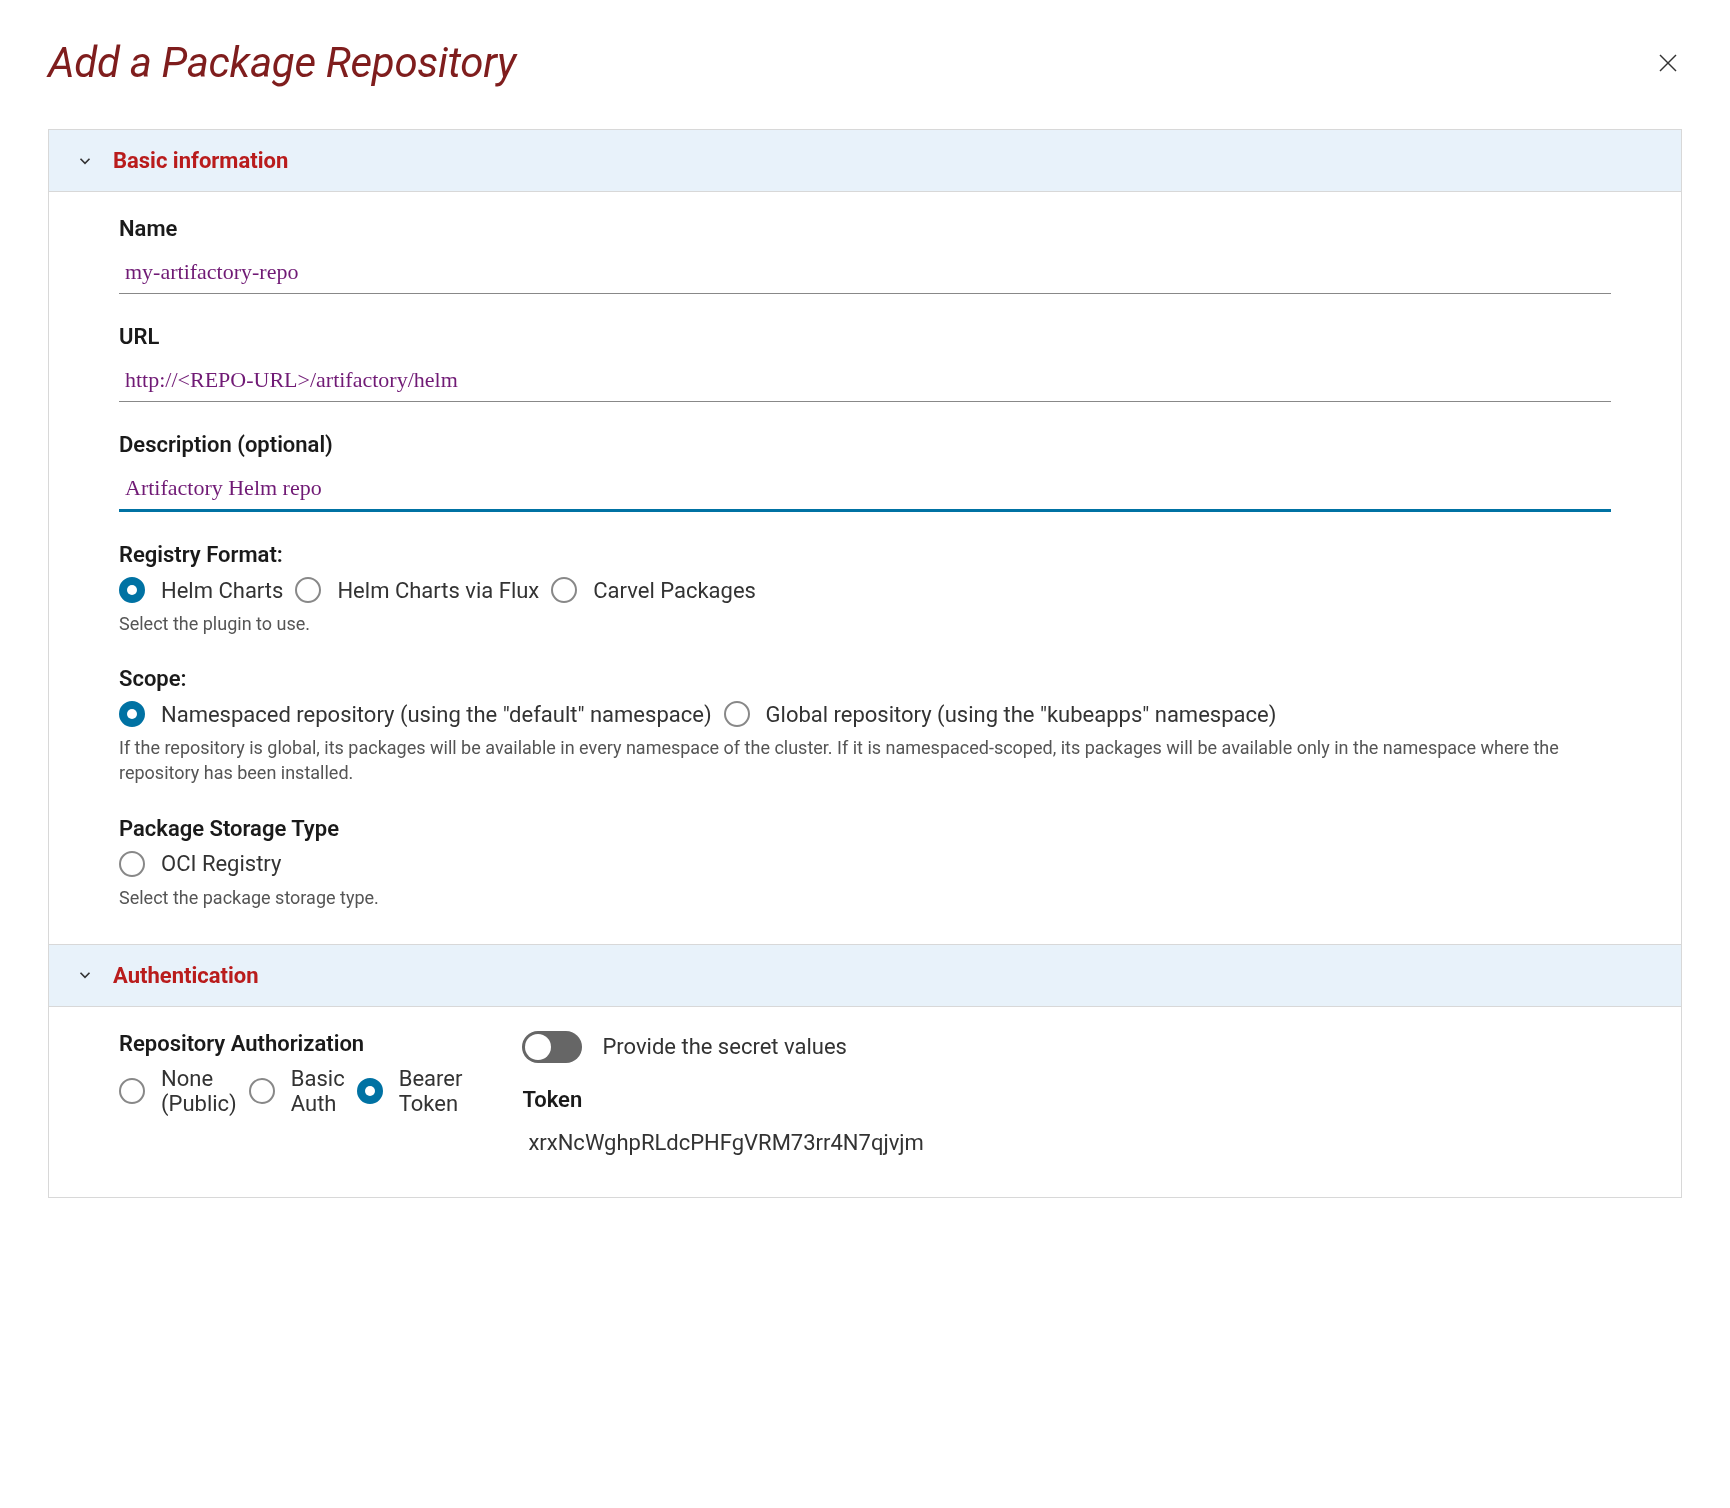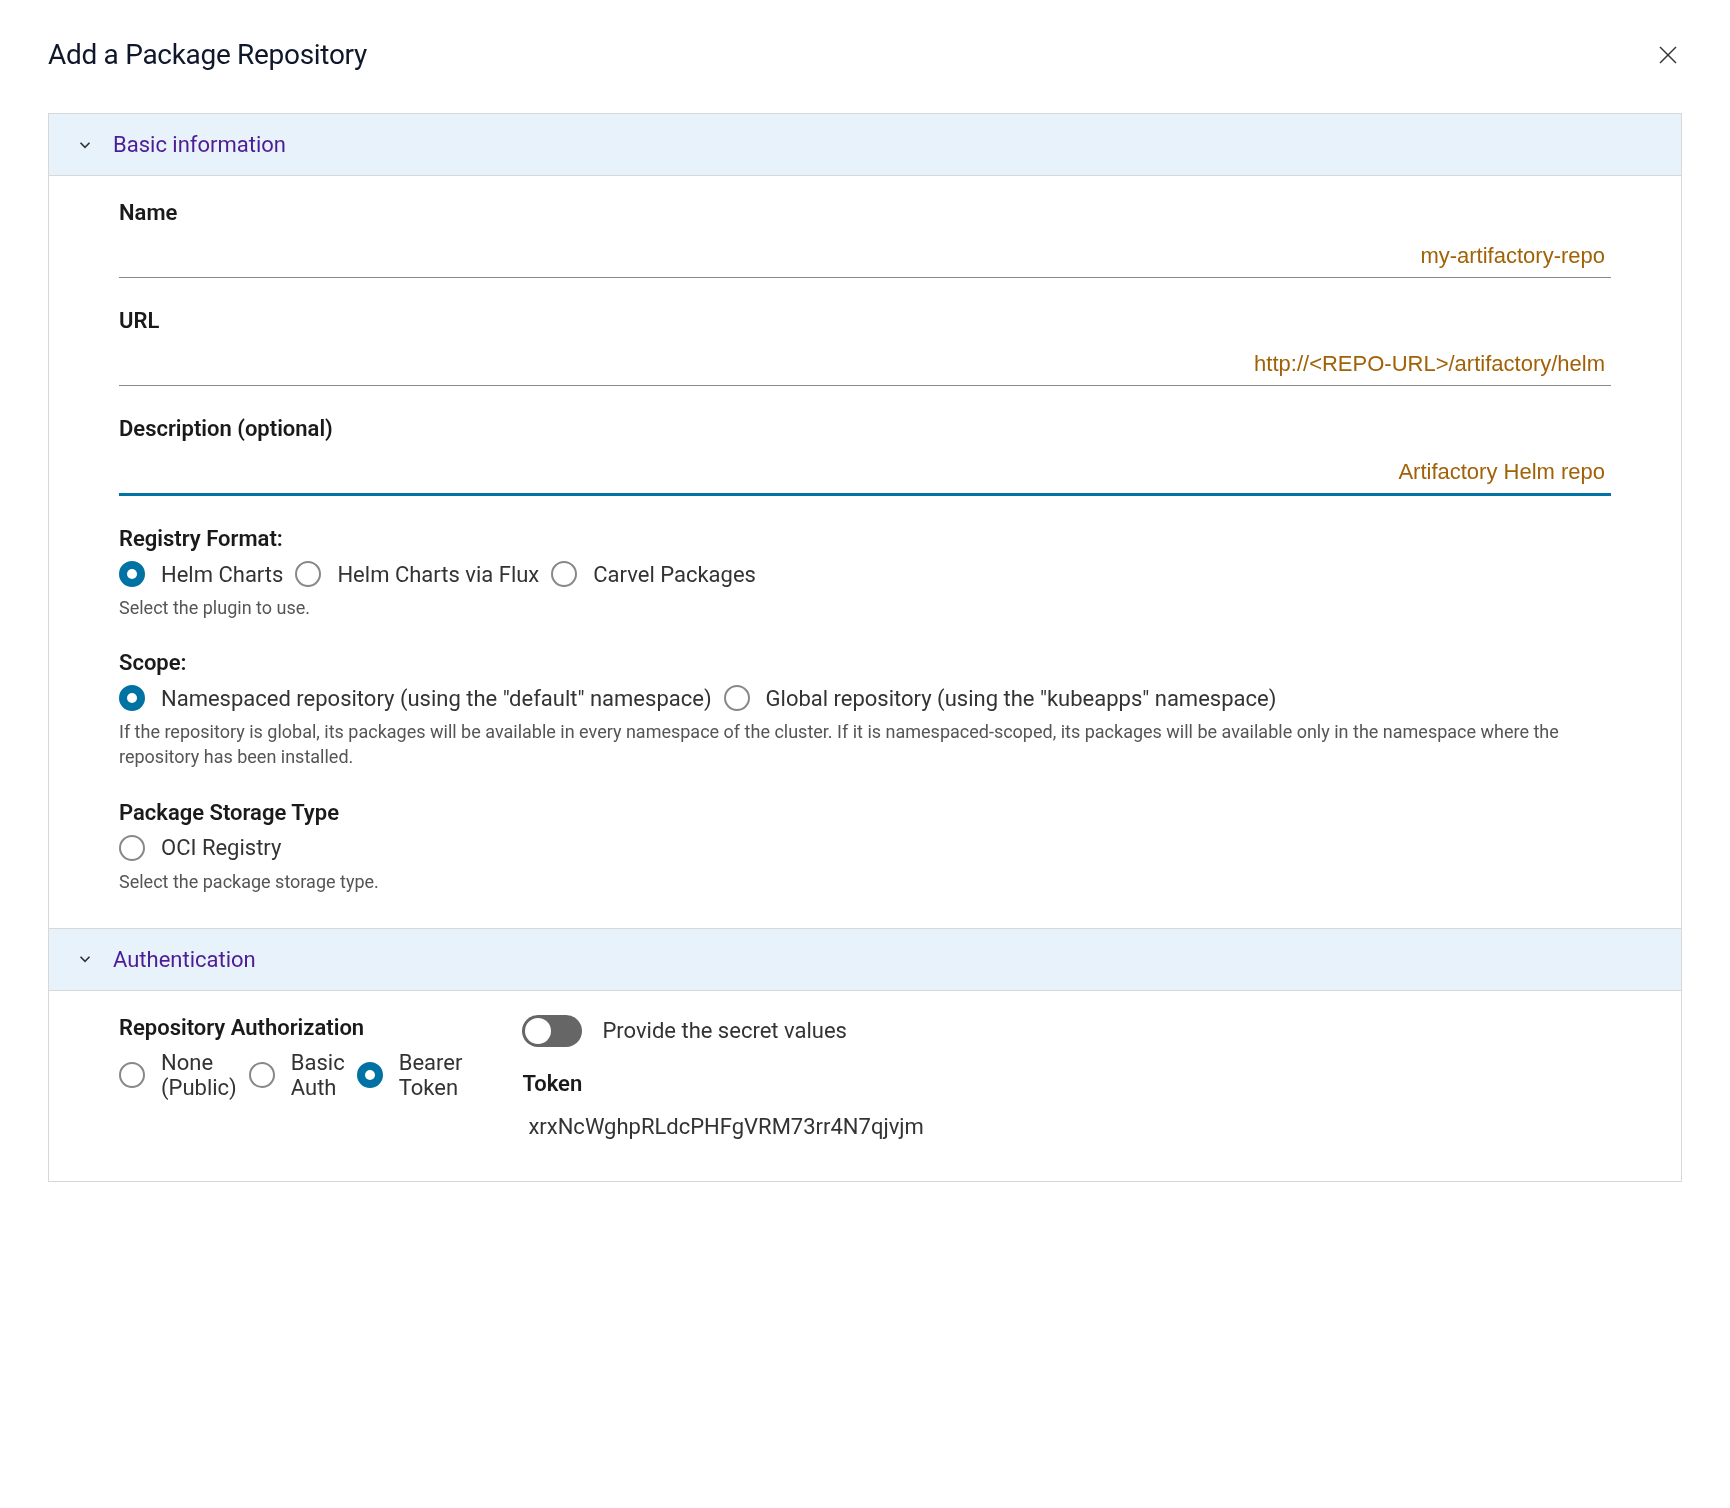--- a/index.html
+++ b/index.html
@@ -18,24 +18,25 @@
       background: #fff;
       padding: 38px 48px 0 48px;
     }
     .dialog-header {
       display: flex;
       justify-content: space-between;
       align-items: center;
       margin-bottom: 42px;
     }
     .dialog-title {
-      font-size: 28px;
+      font-size: 42px;
       font-weight: 400;
-      color: #0f172a;
+      color: #7f1d1d;
       letter-spacing: -0.3px;
+      font-style: italic;
     }
     .close-icon {
       cursor: pointer;
       width: 28px;
       height: 28px;
       display: flex;
       align-items: center;
       justify-content: center;
       color: #333;
     }
@@ -64,47 +65,46 @@
       display: flex;
       align-items: center;
       justify-content: center;
     }
     .chevron-icon svg {
       width: 18px;
       height: 18px;
     }
     .accordion-title {
       font-size: 22px;
-      color: #4c1d95;
-      font-weight: 400;
+      color: #b91c1c;
+      font-weight: 700;
     }
     .accordion-body {
       padding: 24px 70px 34px 70px;
     }
     .field-group {
       margin-bottom: 30px;
     }
     .field-label {
       font-size: 22px;
       font-weight: 600;
       color: #1a1a1a;
       margin-bottom: 10px;
       display: block;
     }
     .text-input {
       width: 100%;
       border: none;
       border-bottom: 1px solid #888;
       padding: 8px 6px;
       font-size: 22px;
-      font-family: Liberation Sans, sans-serif;
+      font-family: Liberation Serif, serif;
       outline: none;
       background: transparent;
-      color: #a16207;
-      text-align: right;
+      color: #701a75;
     }
     .text-input.focused {
       border-bottom: 3px solid #0072a3;
     }
     .radio-group {
       display: flex;
       flex-direction: row;
       gap: 12px;
       margin-top: 4px;
     }

